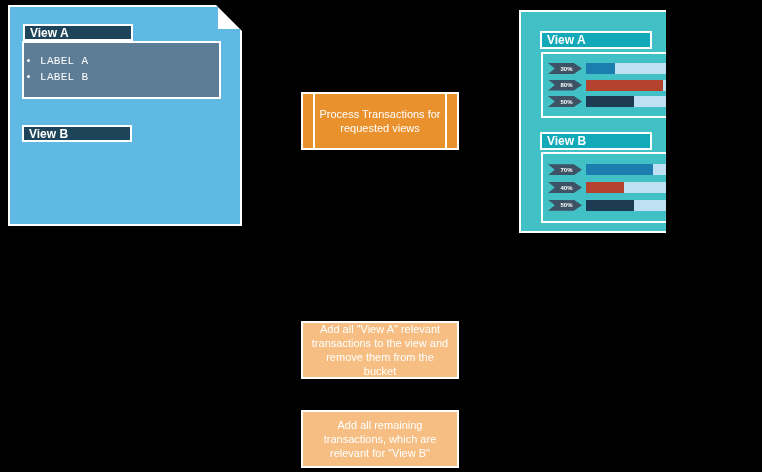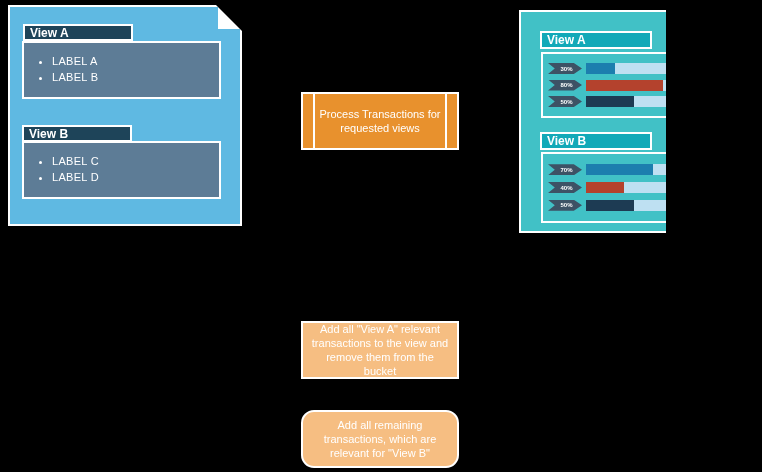--- a/index.html
+++ b/index.html
@@ -18,31 +18,31 @@
   
   .hdr{position:absolute;box-sizing:border-box;border:2px solid #fff;color:#fff;
        font-weight:bold;font-size:12px;display:flex;align-items:center;padding-left:5px;}
   .doc-left .hdr{background:#1E4459;width:110px;height:17px;}
   .hdr-a1{left:13px;top:17px;}
   .hdr-b1{left:12px;top:118px;}
   .listbox{position:absolute;box-sizing:border-box;border:2px solid #fff;background:#5D7C96;
            width:199px;height:58px;color:#fff;font-size:11px;}
   .list-a{left:12px;top:34px;}
   .list-b{left:12px;top:134px;}
-  .listbox ul{margin:10px 0 0 0;padding-left:28px;}
+  .listbox ul{margin:10px 0 0 0;padding-left:16px;font-family:Liberation Mono, monospace;}
   .listbox li{line-height:16px;letter-spacing:.3px;}
 
   
   .step{position:absolute;box-sizing:border-box;left:301px;width:158px;height:58px;
         border:2px solid #fff;color:#fff;font-size:11px;line-height:14px;text-align:center;
         display:flex;align-items:center;justify-content:center;padding:2px 8px;}
   .step-1{top:92px;background:#E8912D;padding:18px 14px;}
   .step-2{top:231px;background:#F6BE82;}
   .step-3{top:321px;background:#F6BE82;}
-  .step-4{top:410px;background:#F6BE82;border-radius:13px;}
+  .step-4{top:410px;background:#F6BE82;}
   .strip{position:absolute;top:0;bottom:0;width:2px;background:#fff;}
   .strip-l{left:10px;}
   .strip-r{right:10px;}
 
   
   .doc-right .hdr{background:#12A9B8;width:112px;height:18px;}
   .hdr-a2{left:19px;top:19px;}
   .hdr-b2{left:19px;top:120px;}
   .panel{position:absolute;box-sizing:border-box;border:2px solid #fff;background:#41C1C6;
          width:201px;display:flex;flex-direction:column;justify-content:space-evenly;
@@ -71,26 +71,20 @@
 
     <div class="hdr hdr-a1">View A</div>
     <div class="listbox list-a">
       <ul>
         <li>LABEL A</li>
         <li>LABEL B</li>
       </ul>
     </div>
 
     <div class="hdr hdr-b1">View B</div>
-    <div class="listbox list-b">
-      <ul>
-        <li>LABEL C</li>
-        <li>LABEL D</li>
-      </ul>
-    </div>
   </div>
 
   <div class="step step-1">
     <div class="strip strip-l"></div>
     <div class="strip strip-r"></div>
     <span>Process Transactions for requested views</span>
   </div>
   <div class="step step-3">
     <span>Add all "View A" relevant transactions to the view and remove them from the bucket</span>
   </div>

